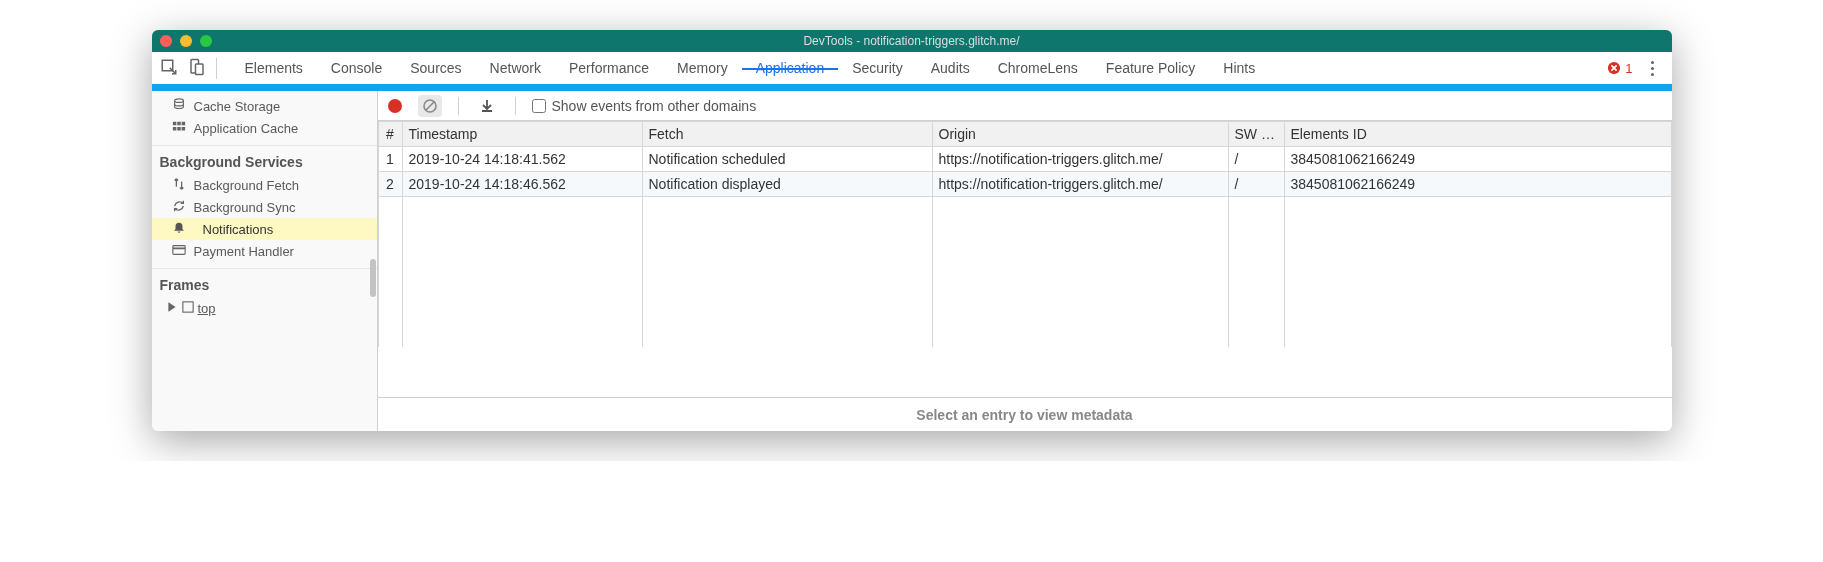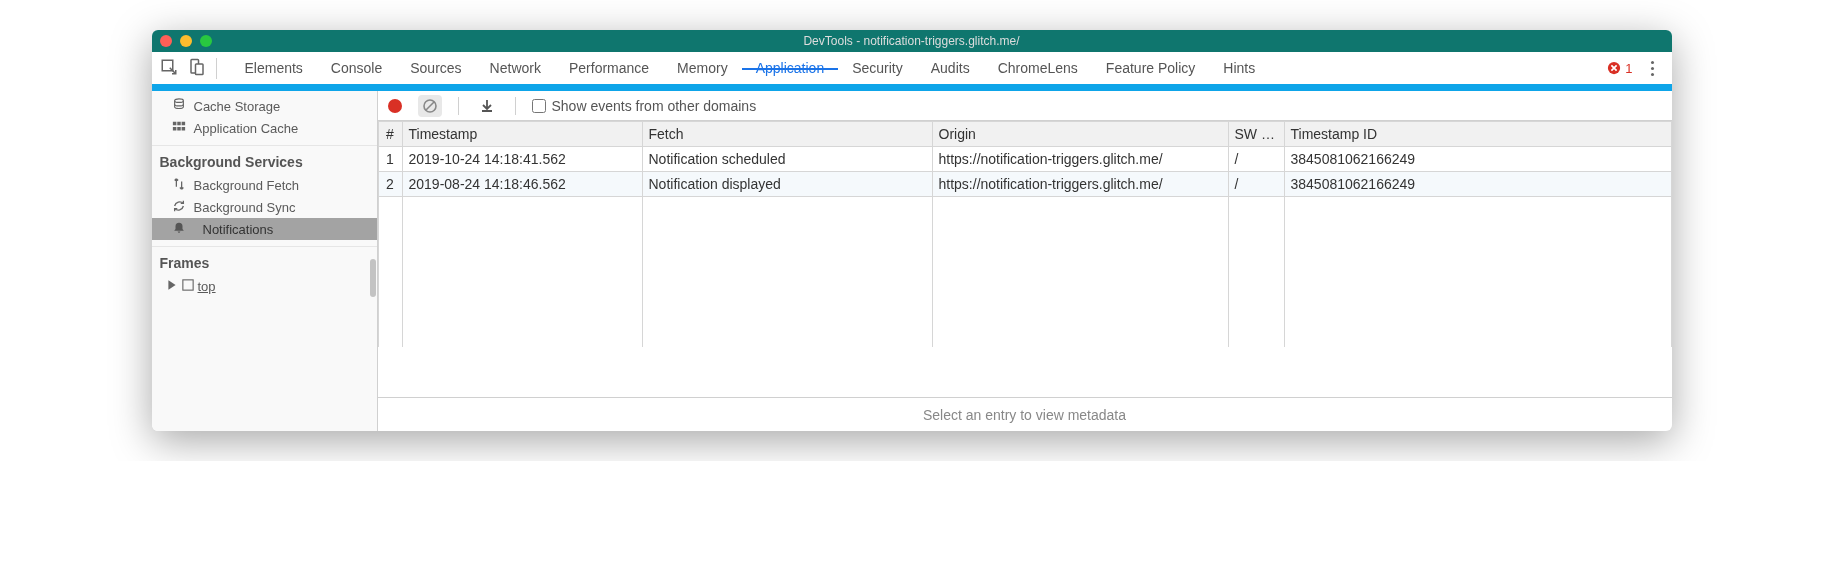--- a/index.html
+++ b/index.html
@@ -82,21 +82,21 @@
   }
   .side-item {
     display:flex;
     align-items:center;
     gap:8px;
     padding: 4px 8px 4px 20px;
     color:#5a5a5a;
     cursor:pointer;
     height:22px;
   }
-  .side-item.selected { background:#a3a3a3; color:#333;gap:17px; }
+  .side-item.selected { background:#fef9c3; color:#333;gap:17px; }
   .side-item svg { width:14px; height:14px; flex-shrink:0; }
   .side-heading {
     padding: 8px 8px 4px 8px;
     color:#555;
     font-size:14px;
     border-top:1px solid #e6e6e6;
     margin-top:6px;
     font-weight:bold;
   }
   .frames-row { display:flex; align-items:center; gap:4px; padding:4px 8px 4px 14px; color:#5a5a5a;text-decoration:underline;}
@@ -151,20 +151,21 @@
   .col-id{ width:auto;}
   .empty-rows td{ border-left:1px solid #d6d6d6; border-right:1px solid #d6d6d6; border-top:none; border-bottom:none; height:150px;}
   .bottom-hint {
     height:34px;
     border-top:1px solid #d0d0d0;
     display:flex;
     align-items:center;
     justify-content:center;
     color:#888;
     font-size:14px;
+    font-weight:bold;
   }
 </style>
 </head>
 <body>
 
 <div class="window">
 
   <div class="titlebar">
     <div class="traffic-lights">
       <div class="tl red"></div>
@@ -253,20 +254,27 @@
               <path d="M13 5a6 6 0 0 0-10 3M3 11a6 6 0 0 0 10-3"></path>
               <path d="M13 2v3h-3M3 14v-3h3"></path>
             </svg></span>
         <span>Background Sync</span>
       </div>
       <div class="side-item selected">
         <span><svg viewBox="0 0 16 16" fill="#555">
               <path d="M8 2a4 4 0 0 0-4 4v3l-1.5 2h11L12 9V6a4 4 0 0 0-4-4zM6.5 12a1.5 1.5 0 0 0 3 0h-3z"></path>
             </svg></span>
         <span>Notifications</span>
+      </div>
+      <div class="side-item">
+        <span><svg viewBox="0 0 16 16" fill="none" stroke="#666" stroke-width="1.3">
+              <rect x="1" y="3" width="14" height="10" rx="1"></rect>
+              <path d="M1 6h14" stroke-width="2"></path>
+            </svg></span>
+        <span>Payment Handler</span>
       </div>
 
       <div class="side-heading">Frames</div>
       <div class="frames-row">
         <span><svg viewBox="0 0 10 10" fill="#666">
               <path d="M2 1v8l6-4z"></path>
             </svg></span>
         <span><svg viewBox="0 0 14 14" fill="none" stroke="#666" stroke-width="1.3">
               <rect x="1" y="1" width="12" height="12"></rect>
             </svg></span>
@@ -307,35 +315,35 @@
               <col class="col-sw">
               <col class="col-id">
           </colgroup>
           <thead>
             <tr>
               <th class="num">#</th>
               <th>Timestamp</th>
               <th>Fetch</th>
               <th>Origin</th>
               <th>SW …</th>
-              <th>Timestamp ID</th>
+              <th>Elements ID</th>
             </tr>
           </thead>
           <tbody>
             <tr>
               <td class="num">1</td>
               <td>2019-10-24 14:18:41.562</td>
               <td>Notification scheduled</td>
               <td>https://notification-triggers.glitch.me/</td>
               <td>/</td>
               <td>3845081062166249</td>
             </tr>
             <tr>
               <td class="num">2</td>
-              <td>2019-08-24 14:18:46.562</td>
+              <td>2019-10-24 14:18:46.562</td>
               <td>Notification displayed</td>
               <td>https://notification-triggers.glitch.me/</td>
               <td>/</td>
               <td>3845081062166249</td>
             </tr>
             <tr class="empty-rows">
               <td></td>
                 <td></td>
                 <td></td>
                 <td></td>

